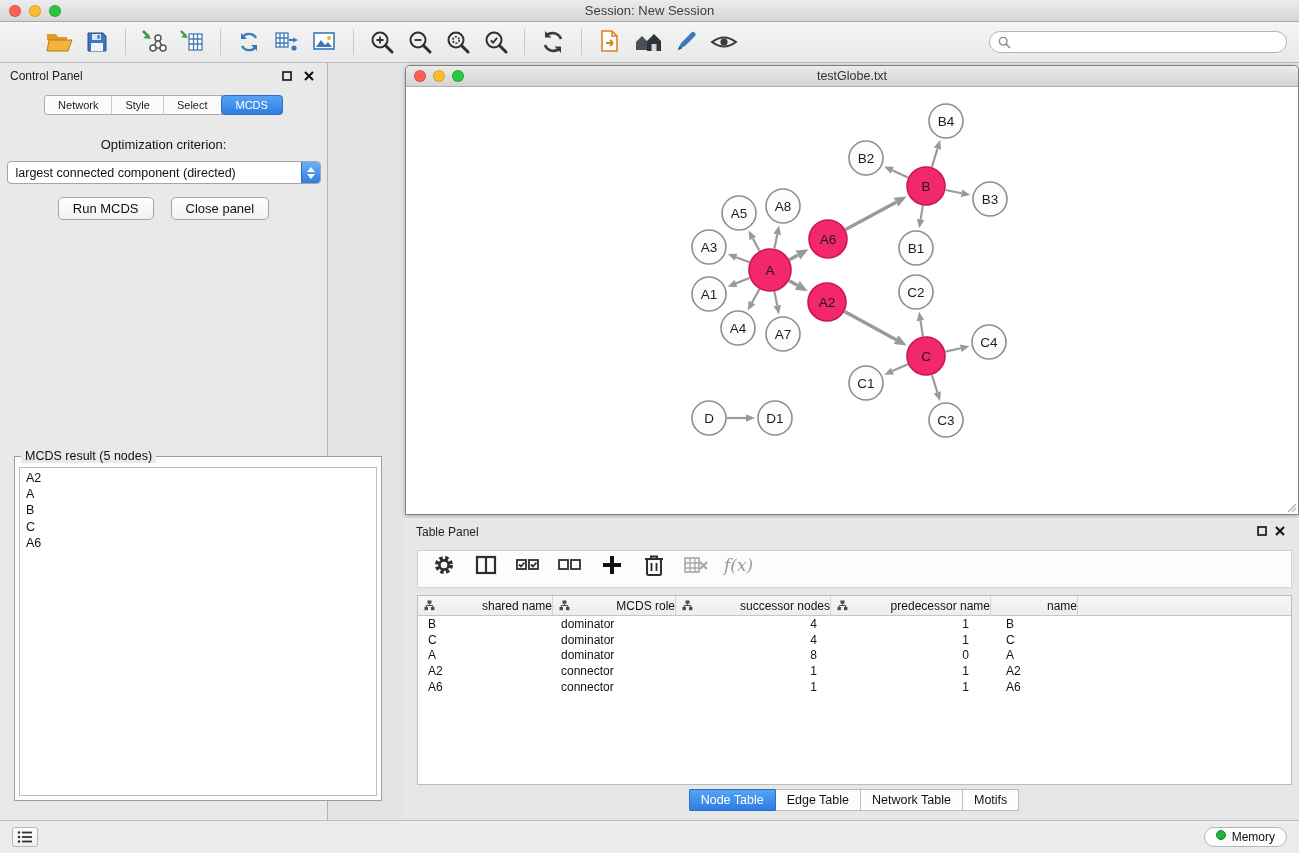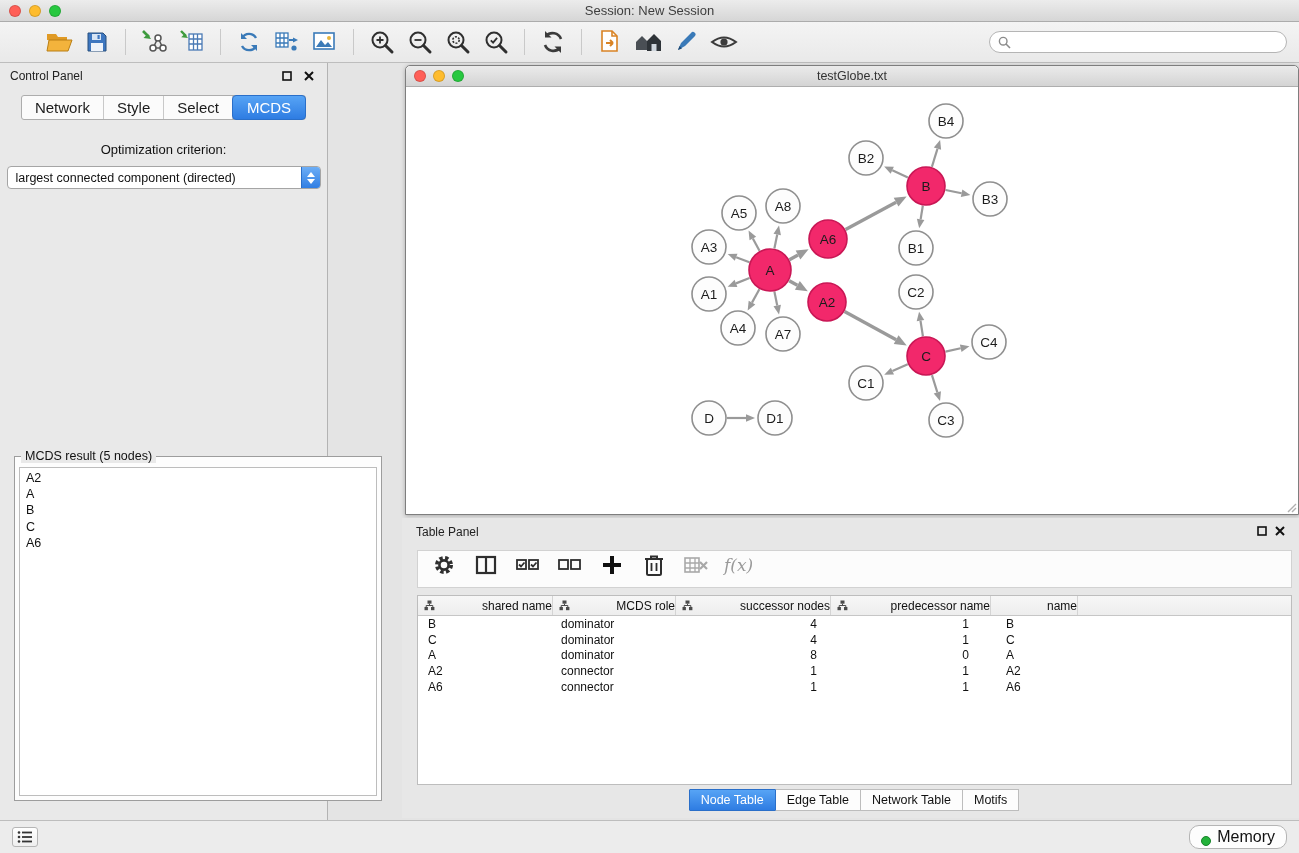--- a/index.html
+++ b/index.html
@@ -34,21 +34,21 @@
     border-top:1px solid #bdbdbd;display:flex;align-items:center;padding:0 12px}
 
   
   .control-panel{position:absolute;left:0;top:0;width:328px;height:757px;background:#e9e9e9;
     border-right:1px solid #b3b3b3}
   .panel-head{height:26px;display:flex;align-items:center;padding:0 10px;font-size:12px;color:#222}
   .panel-head .spacer{flex:1}
   .panel-head .ph-btn{width:16px;height:16px;display:flex;align-items:center;justify-content:center;margin-left:6px}
   .cp-tabs{display:flex;justify-content:center;margin-top:6px}
   .cp-tabgroup{display:flex;background:#fbfbfb;border:1px solid #adadad;border-radius:3px}
-  .cp-tab{padding:3px 13px;font-size:15px;color:#1c1c1c;border-right:1px solid #c9c9c9;background:transparent}
+  .cp-tab{padding:3px 13px;font-size:11px;color:#1c1c1c;border-right:1px solid #c9c9c9;background:transparent}
   .cp-tab:last-child{border-right:none}
   .cp-tab.active{background:linear-gradient(#57a4f5,#2e7ce2);color:#fff;border-radius:4px;
     margin:-1px;border:1px solid #2a6fc9;padding:3px 14px}
   .opt-label{margin-top:22px;text-align:center;font-size:13px;color:#111}
   .select-box{margin:9px auto 0;width:314px;height:23px;background:#fff;border:1px solid #a5a5a5;
     border-radius:4px;display:flex;align-items:center;overflow:hidden}
   .select-box .sel-text{flex:1;padding:0 8px;font-size:12.5px;color:#111;white-space:nowrap}
   .select-box .stepper{width:19px;height:23px;background:linear-gradient(#6fb0f7,#2e7ce2);
     display:flex;flex-direction:column;align-items:center;justify-content:center;gap:2px;border-left:1px solid #2a6fc9}
   .cp-buttons{margin-top:13px;display:flex;justify-content:center;gap:17px}
@@ -94,22 +94,22 @@
   .tcell.col2{text-align:right;padding-right:14px}
   .tcell.col3{text-align:right;padding-right:22px}
   .tcell.col4{padding-left:15px}
   .ttabs{position:absolute;left:15px;top:271px;width:875px;display:flex;justify-content:center}
   .ttab{padding:3px 11px;font-size:12.5px;background:#fdfdfd;border:1px solid #bdbdbd;margin-left:-1px;color:#111}
   .ttab.active{background:linear-gradient(#57a4f5,#2e7ce2);color:#fff;border:1px solid #2a6fc9;border-radius:1px;z-index:2}
 
   
   .sb-btn{width:26px;height:20px;display:flex;align-items:center;justify-content:center;
     background:linear-gradient(#ffffff,#efefef);border:1px solid #b5b5b5;border-radius:3px}
-  .memory-btn{margin-left:auto;display:flex;align-items:flex-end;gap:6px;background:#fdfdfd;
-    border:1px solid #b5b5b5;border-radius:10px;padding:2px 11px;font-size:16px;color:#111}
+  .memory-btn{margin-left:auto;display:flex;align-items:flex-start;gap:6px;background:#fdfdfd;
+    border:1px solid #b5b5b5;border-radius:10px;padding:2px 11px;font-size:12px;color:#111}
   .mem-dot{width:10px;height:10px;border-radius:50%;background:#23b23a;border:1px solid #17832a}
 </style>
 </head>
 <body>
 
 <div class="app">
 
   <div class="titlebar">
     <div class="tl-group">
       <span class="tl red"></span>
@@ -281,20 +281,24 @@
       <div class="select-box">
         <span class="sel-text">largest connected component (directed)</span>
         <span class="stepper">
           <svg width="8" height="5" viewBox="0 0 8 5">
               <path d="M4 0L8 5H0z" fill="#fff"></path>
             </svg>
           <svg width="8" height="5" viewBox="0 0 8 5">
               <path d="M4 5L0 0h8z" fill="#fff"></path>
             </svg>
         </span>
+      </div>
+      <div class="cp-buttons">
+        <button class="cp-btn">Run MCDS</button>
+        <button class="cp-btn">Close panel</button>
       </div>
       <div class="groupbox">
         <span class="legend">MCDS result (5 nodes)</span>
         <div class="result-list">
             <div class="result-item">A2</div>
             <div class="result-item">A</div>
             <div class="result-item">B</div>
             <div class="result-item">C</div>
             <div class="result-item">A6</div>
           </div>

